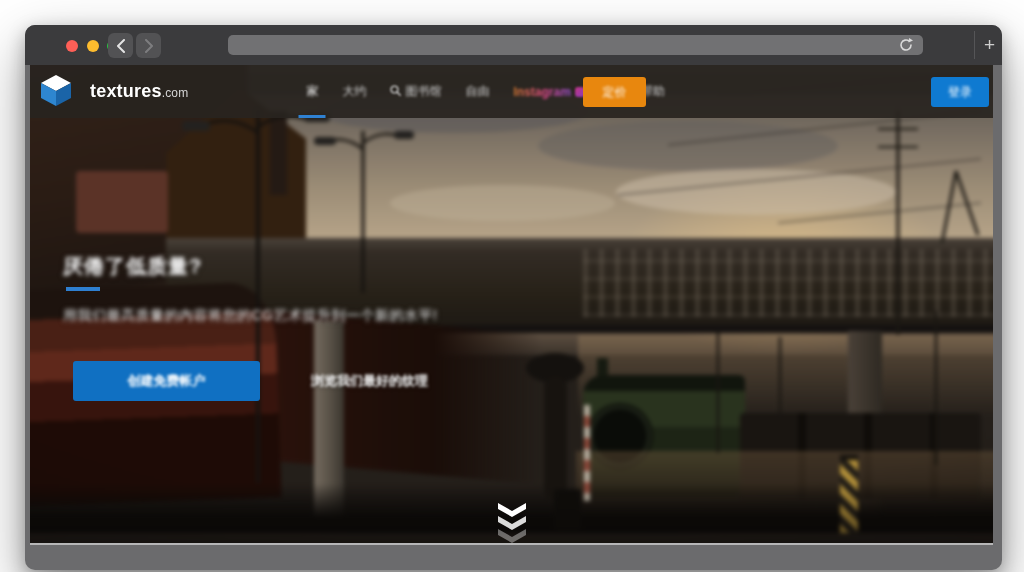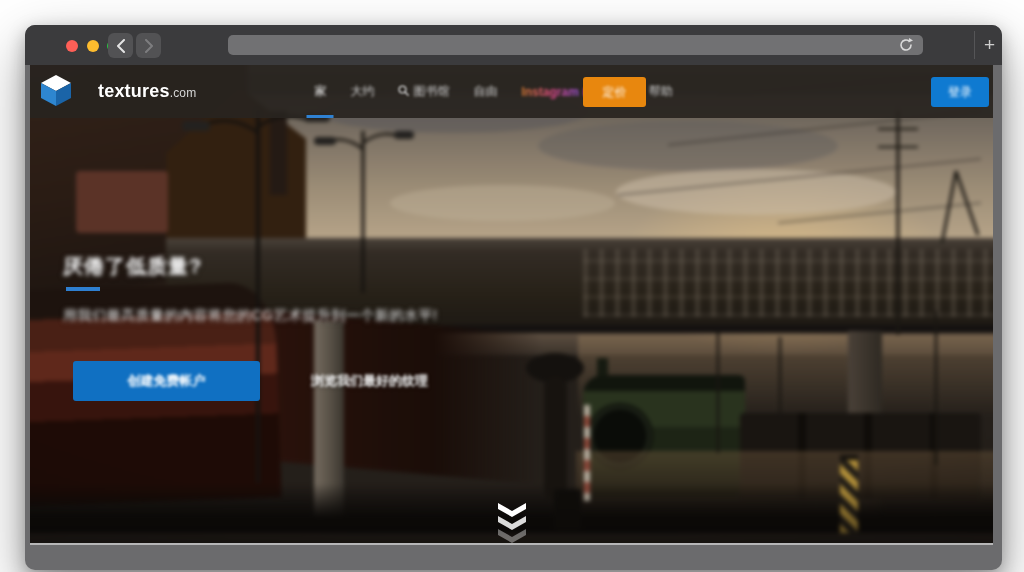--- a/index.html
+++ b/index.html
@@ -98,21 +98,21 @@
     background:repeating-linear-gradient(180deg,#b5ab9c 0 11px,#8c4638 11px 22px); }
 
   .wires { left:0; top:0; width:963px; height:478px; }
   .vignette { inset:0;
     background:radial-gradient(120% 92% at 50% 40%, rgba(0,0,0,0) 55%, rgba(10,8,6,.45) 100%),
                linear-gradient(180deg, rgba(0,0,0,0) 86%, rgba(8,6,5,.55) 100%); }
 
   
   .site-header { position:absolute; left:0; top:0; width:963px; height:53px;
     background:rgba(40,36,32,.92); display:flex; align-items:center; padding-left:8px; }
-  .logo { display:flex; align-items:center; gap:24px;justify-content:flex-end; }
+  .logo { display:flex; align-items:center; gap:16px;justify-content:flex-end; }
   .logo-text { color:#ffffff; font-size:18px; font-weight:bold; letter-spacing:.2px; }
   .logo-tld { color:#d6d6d6; font-size:12px; font-weight:normal; }
   .nav { display:flex; align-items:center; gap:24px; margin-left:118px; }
   .nav-item { position:relative; color:#d2d2d2; font-size:12px; height:53px;
     display:flex; align-items:center; gap:4px; cursor:pointer; }
   .nav-item .lbl { filter:blur(1.5px); }
   .nav-item.active .lbl { color:#ffffff; }
   .nav-underline { position:absolute; left:50%; bottom:0; transform:translateX(-50%);
     width:27px; height:3px; background:#2f81d2; }
   .insta .lbl { background:linear-gradient(90deg,#d77b2e,#e2498a 55%,#9b52d6);

